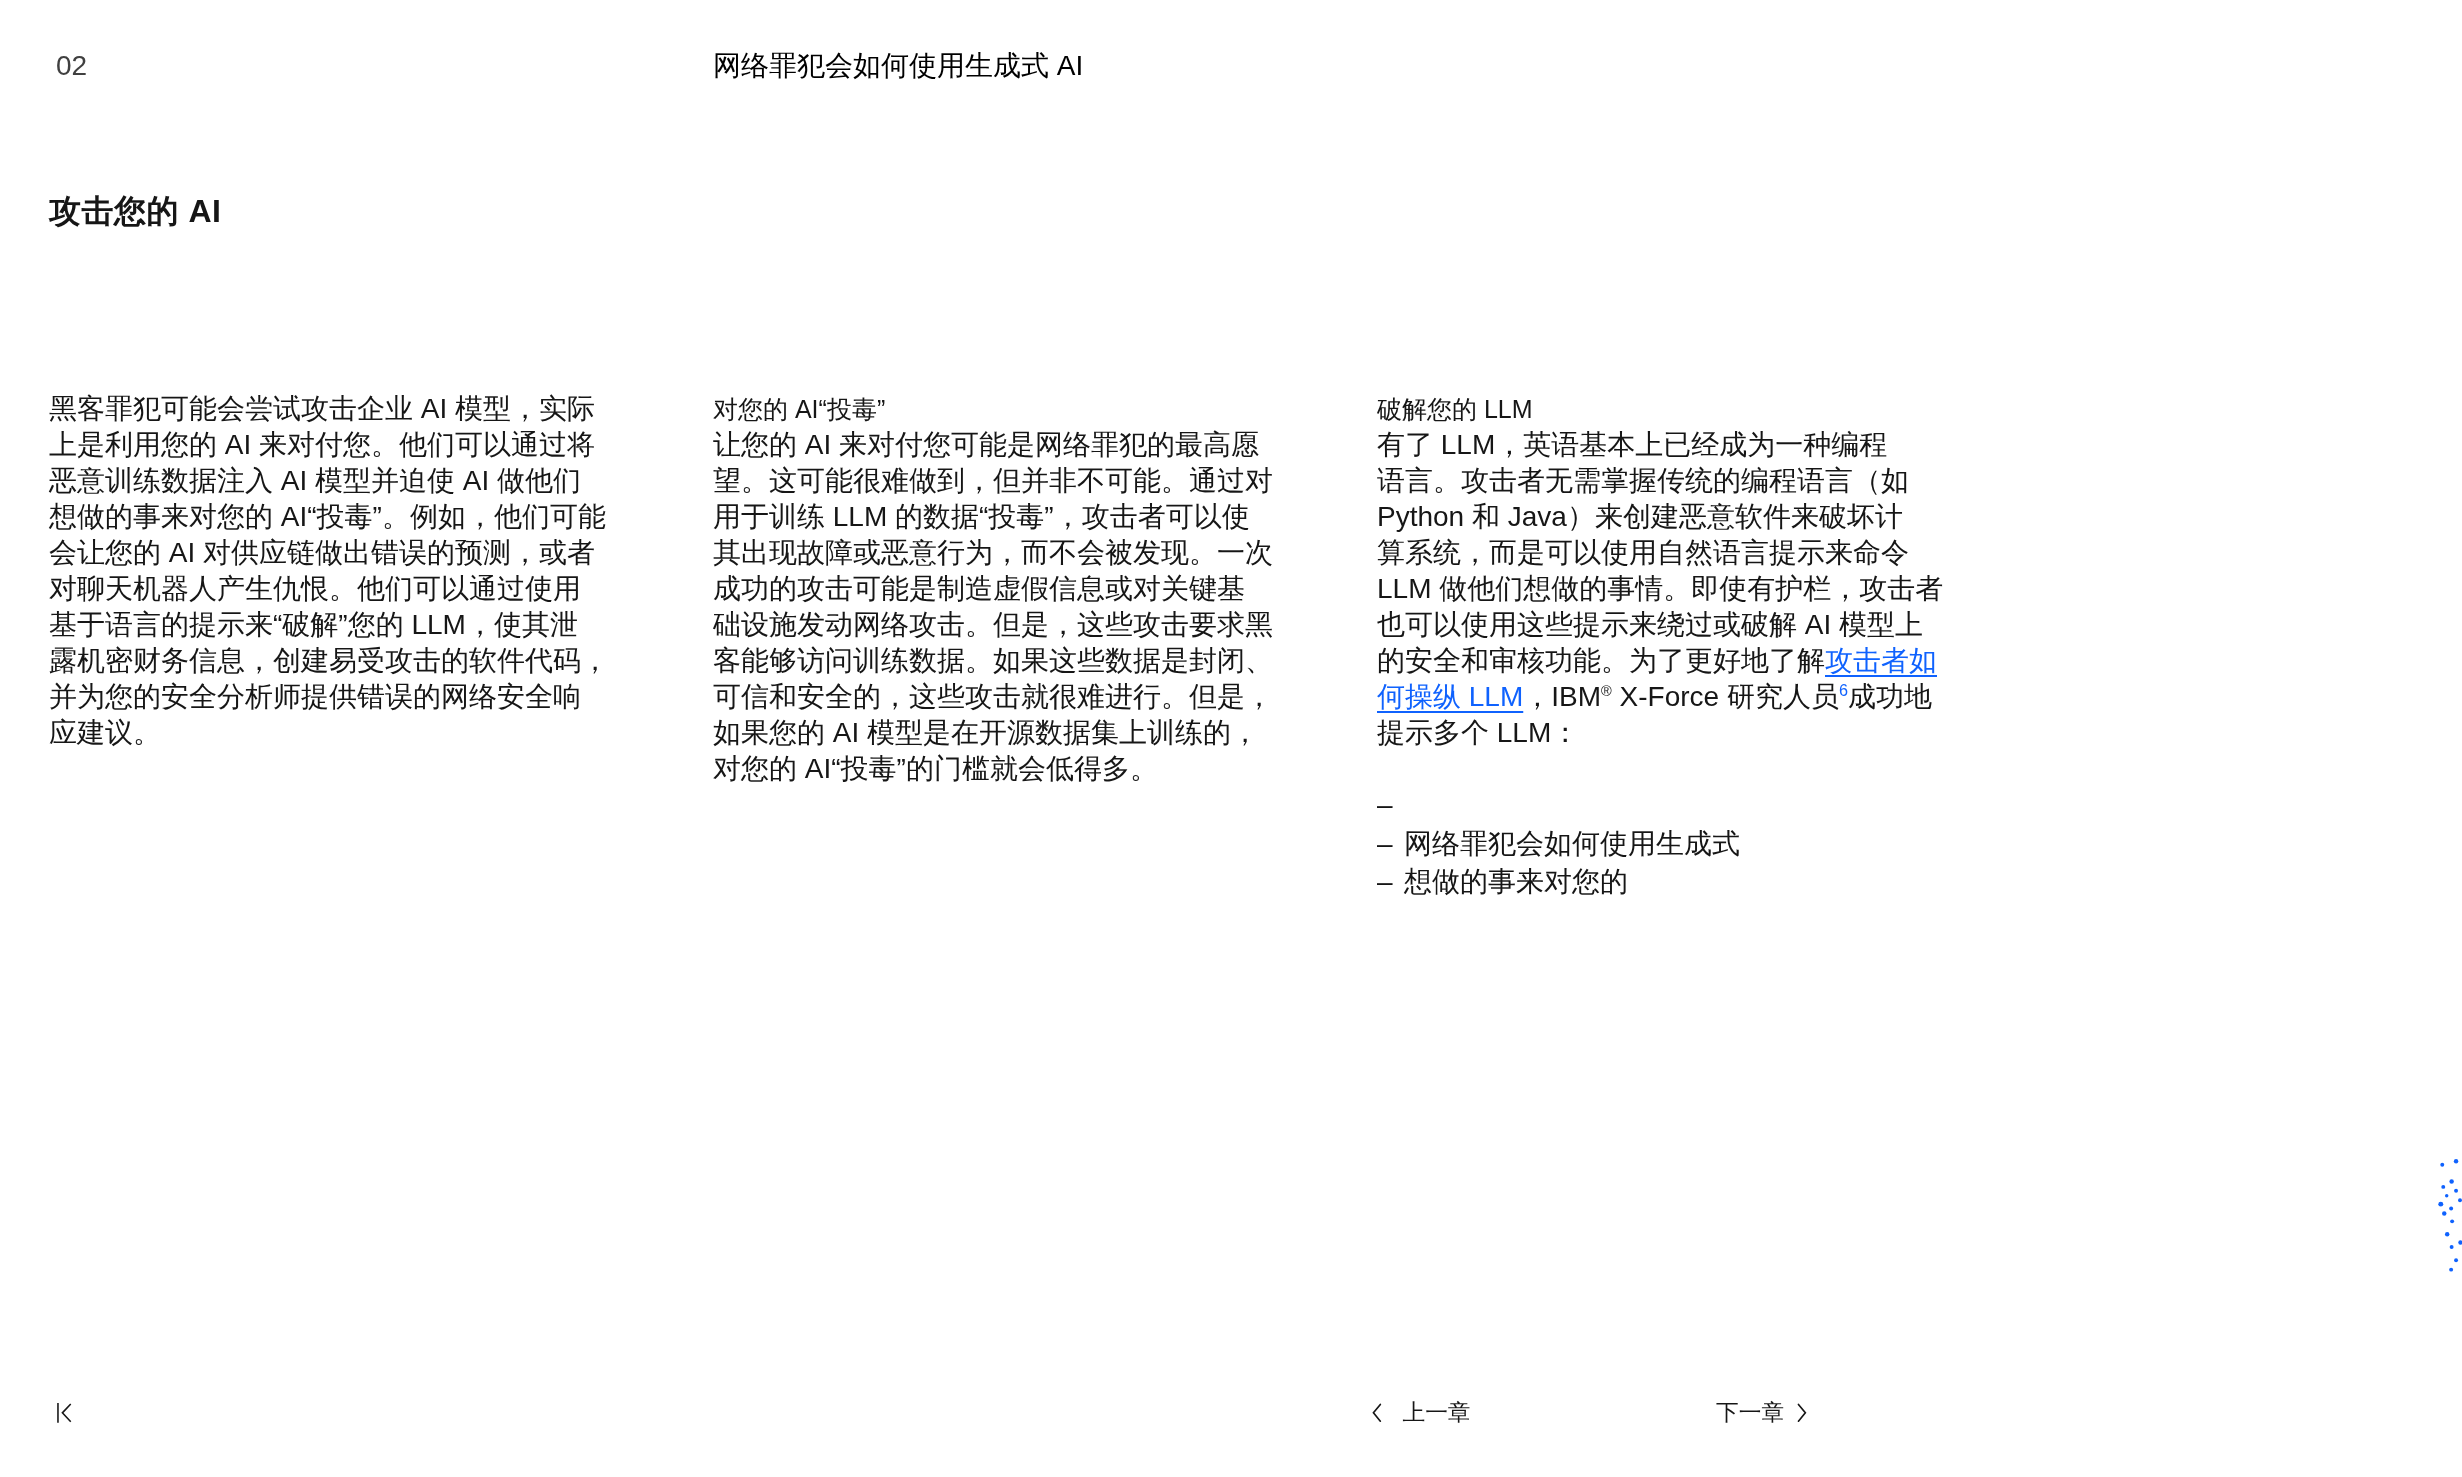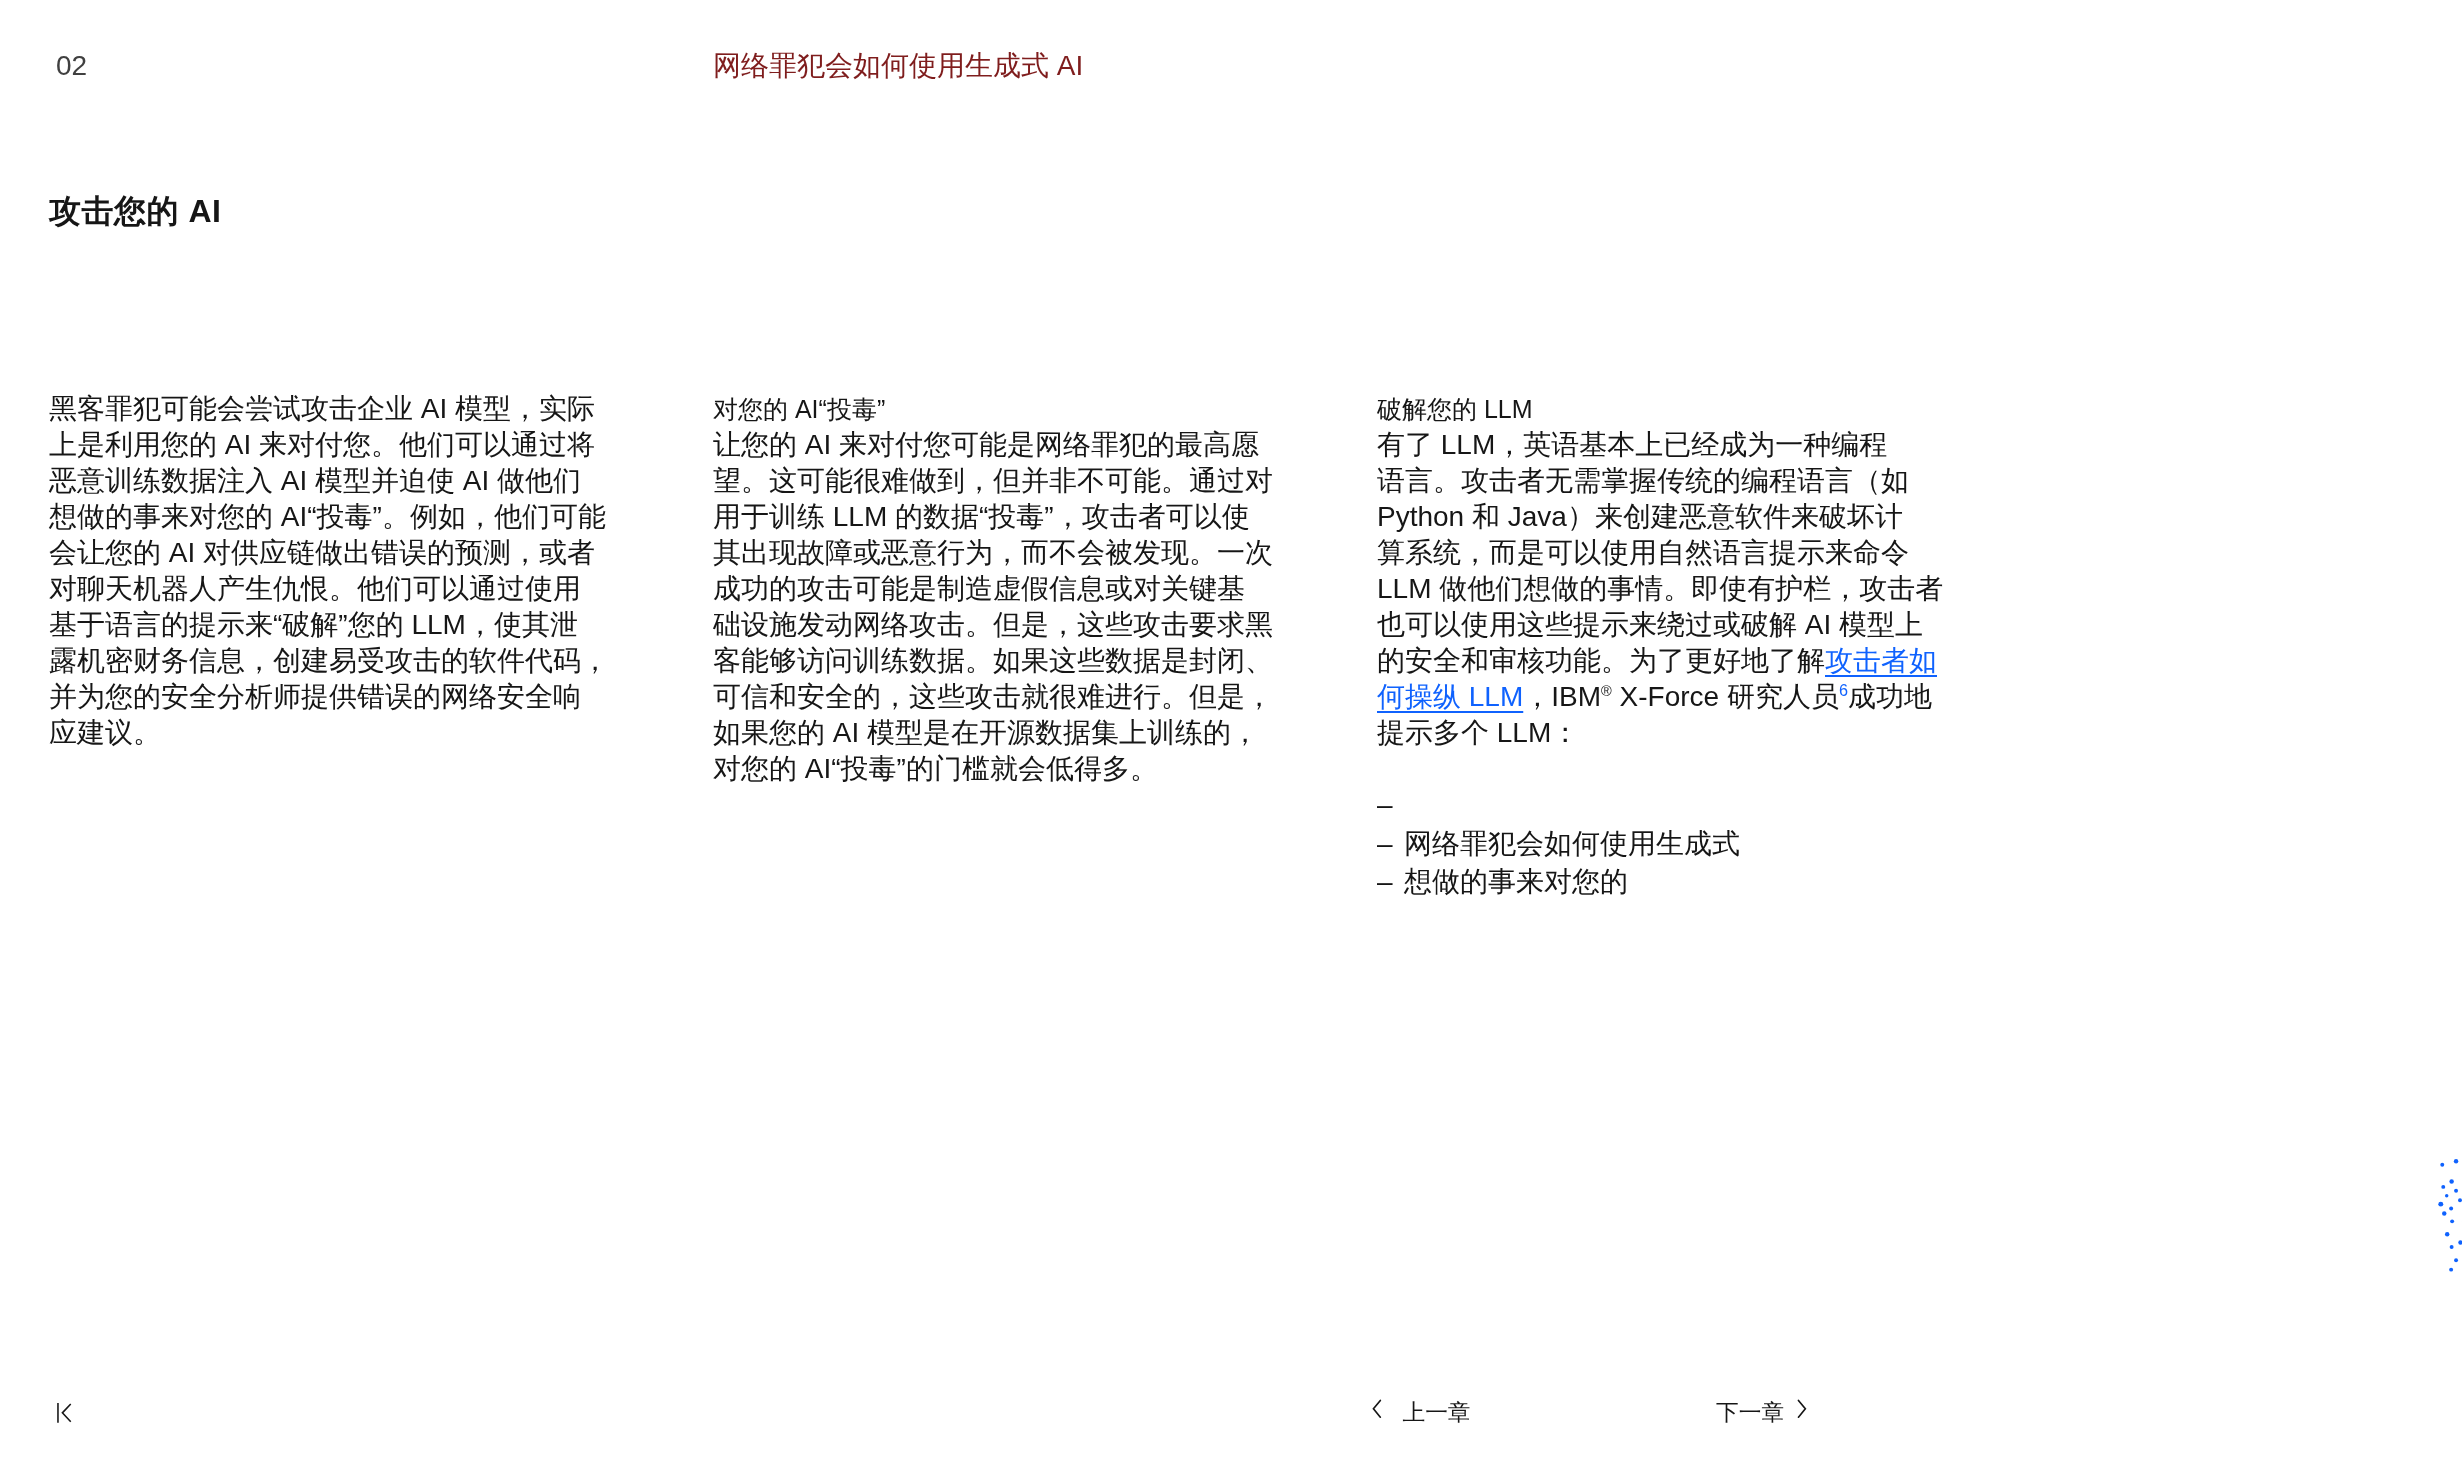--- a/index.html
+++ b/index.html
@@ -14,21 +14,21 @@
     -webkit-font-smoothing:antialiased;
   }
 
   
   .section-number{
     position:absolute;left:56px;top:51px;
     font-size:28px;line-height:30.5px;color:#404040;
   }
   .running-title{
     position:absolute;left:713px;top:51px;
-    font-size:28px;line-height:30.5px;color:#7f1d1d;
+    font-size:28px;line-height:30.5px;color:#000000;
   }
 
   
   .page-title{
     position:absolute;left:49px;top:193px;
     font-size:32px;line-height:37px;font-weight:700;
     letter-spacing:0.5px;
     text-align:center;
   }
 
@@ -68,21 +68,21 @@
   .bullets li{display:flex;margin:0 0 2.5px 0;}
   .bullets .dash{flex:0 0 27px;}
 
   
   .skip-btn{
     position:absolute;left:56px;top:1402px;
     width:17.7px;height:21.7px;cursor:pointer;background:none;border:none;padding:0;
   }
   .nav-btn{
     position:absolute;top:1399px;
-    display:flex;gap:19.7px;
+    display:flex;align-items:center;gap:19.7px;
     font-size:22.7px;line-height:27.6px;color:#161616;
     background:none;border:none;padding:0;cursor:pointer;
     font-family:"Liberation Sans",sans-serif;
   }
   .nav-prev{left:1371px;}
   .nav-next{left:1716px;gap:12px;}
 
   
   .decoration{
     position:absolute;left:2427px;top:1131px;

